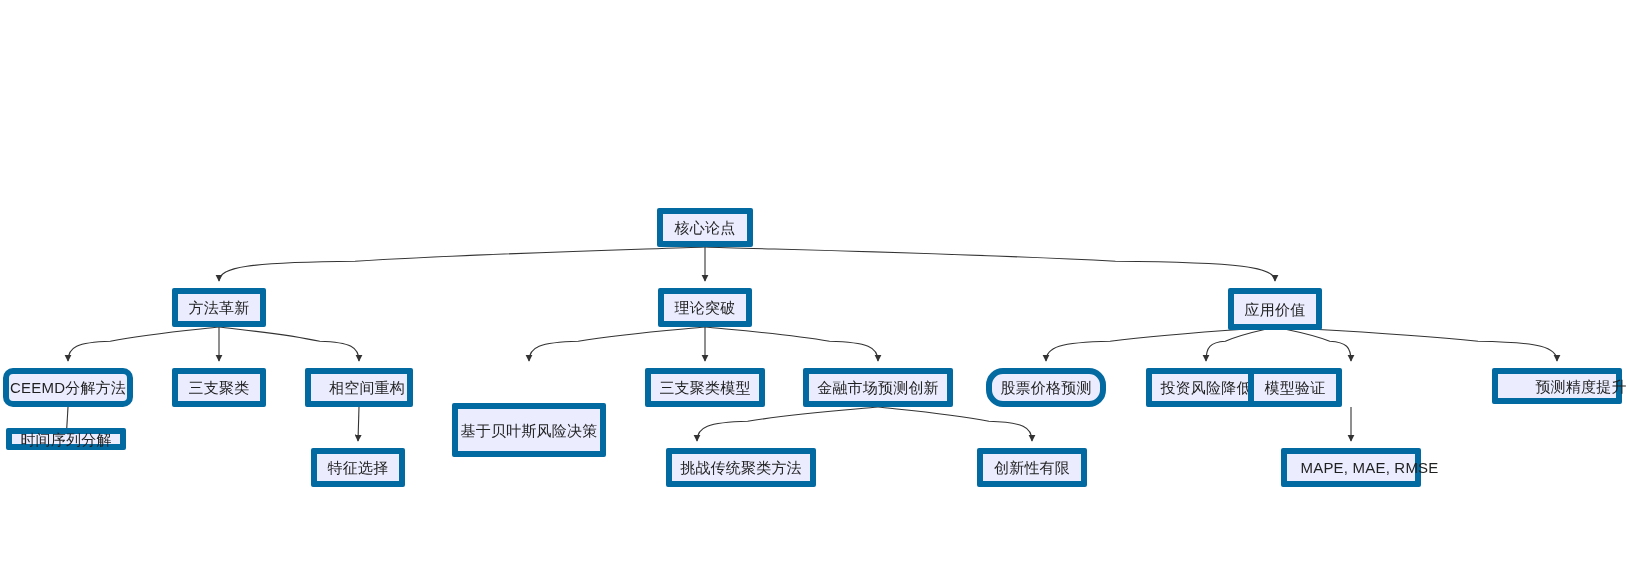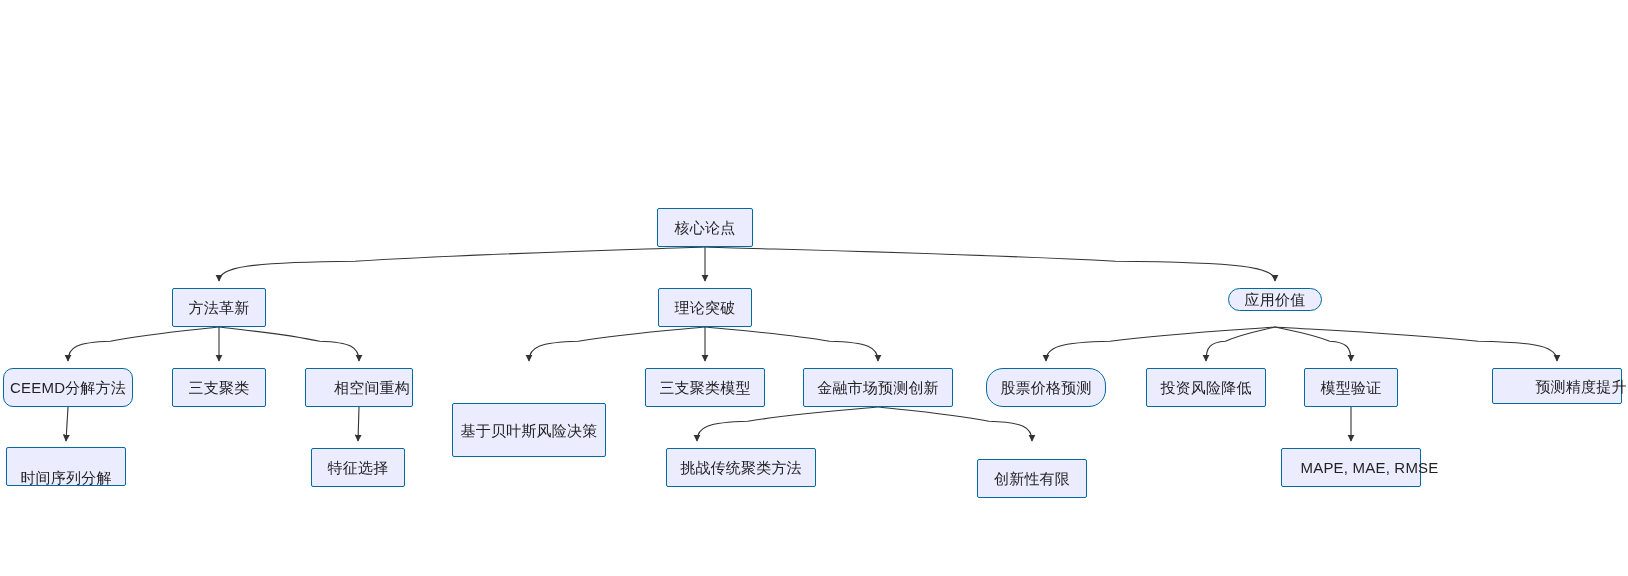--- a/index.html
+++ b/index.html
@@ -22,21 +22,21 @@
     left: 0;
     top: 0;
     width: 1628px;
     height: 576px;
     pointer-events: none;
   }
   .node {
     position: absolute;
     box-sizing: border-box;
     background: #ececff;
-    border: 1px solid #0369a1;
+    border: 6px solid #0369a1;
     border-radius: 2px;
     display: flex;
     align-items: center;
     justify-content: center;
     color: #1f2020;
     font-size: 15px;
     line-height: 1;
     letter-spacing: 0.2px;
     white-space: nowrap;
   }
@@ -79,21 +79,21 @@
   <div id="node-layer">
       <div class="node" style="left: 657px; top: 208px; width: 96px; height: 39px;">
         <span class="node-label">核心论点</span>
       </div>
       <div class="node" style="left: 172px; top: 288px; width: 94px; height: 39px;">
         <span class="node-label">方法革新</span>
       </div>
       <div class="node" style="left: 658px; top: 288px; width: 94px; height: 39px;">
         <span class="node-label">理论突破</span>
       </div>
-      <div class="node" style="left: 1228px; top: 288px; width: 94px; height: 23px; border-radius: 12px;">
+      <div class="node" style="left: 1228px; top: 288px; width: 94px; height: 42px;">
         <span class="node-label">应用价值</span>
       </div>
       <div class="node" style="left: 3px; top: 368px; width: 130px; height: 39px; border-radius: 10px;">
         <span class="node-label">CEEMD分解方法</span>
       </div>
       <div class="node" style="left: 172px; top: 368px; width: 94px; height: 39px;">
         <span class="node-label">三支聚类</span>
       </div>
       <div class="node" style="left: 305px; top: 368px; width: 108px; height: 39px; justify-content: flex-end;">
         <span class="node-label">相空间重构</span>
@@ -106,35 +106,35 @@
       </div>
       <div class="node" style="left: 803px; top: 368px; width: 150px; height: 39px; text-align: right;">
         <span class="node-label">金融市场预测创新</span>
       </div>
       <div class="node" style="left: 986px; top: 368px; width: 120px; height: 39px; border-radius: 17px;">
         <span class="node-label">股票价格预测</span>
       </div>
       <div class="node" style="left: 1146px; top: 368px; width: 120px; height: 39px;">
         <span class="node-label">投资风险降低</span>
       </div>
-      <div class="node" style="left: 1304px; top: 368px; width: 94px; height: 39px;">
+      <div class="node" style="left: 1248px; top: 368px; width: 94px; height: 39px;">
         <span class="node-label">模型验证</span>
       </div>
       <div class="node" style="left: 1492px; top: 368px; width: 130px; height: 36px; padding-left: 48px;">
         <span class="node-label">预测精度提升</span>
       </div>
-      <div class="node" style="left: 6px; top: 447px; width: 120px; height: 39px; align-items: flex-end;">
+      <div class="node" style="left: 6px; top: 428px; width: 120px; height: 22px;">
         <span class="node-label">时间序列分解</span>
       </div>
       <div class="node" style="left: 311px; top: 448px; width: 94px; height: 39px;">
         <span class="node-label">特征选择</span>
       </div>
       <div class="node" style="left: 622px; top: 448px; width: 150px; height: 39px; margin-left: 44px;">
         <span class="node-label">挑战传统聚类方法</span>
       </div>
-      <div class="node" style="left: 977px; top: 459px; width: 110px; height: 39px;">
+      <div class="node" style="left: 977px; top: 448px; width: 110px; height: 39px;">
         <span class="node-label">创新性有限</span>
       </div>
       <div class="node" style="left: 1281px; top: 448px; width: 140px; height: 39px; padding-left: 37px;">
         <span class="node-label">MAPE, MAE, RMSE</span>
       </div>
     </div>
 </div>
 
 </body></html>

